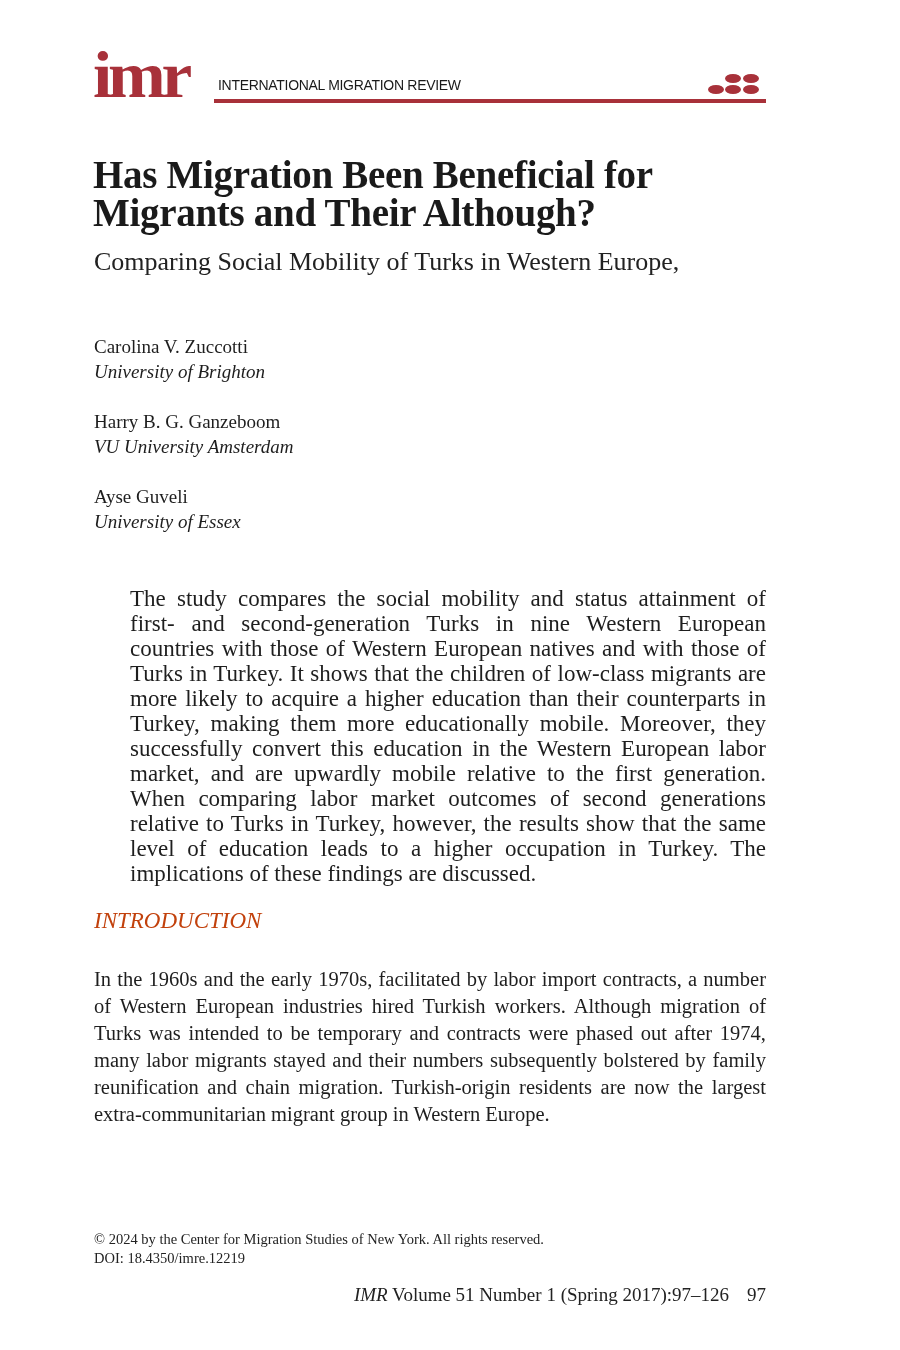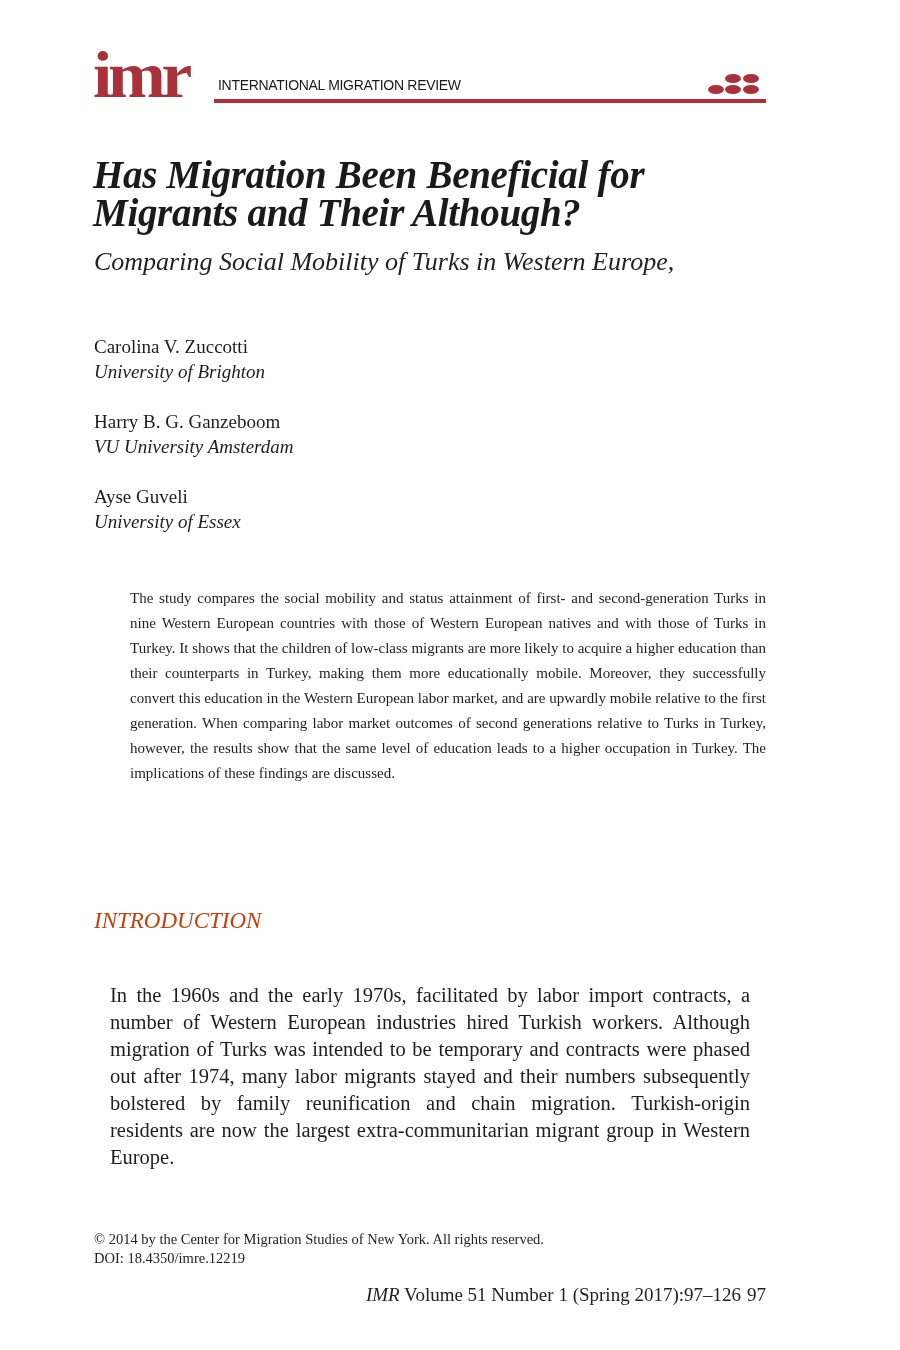--- a/index.html
+++ b/index.html
@@ -26,54 +26,54 @@
   }
   .rule {
     position: absolute; left: 121px; top: 61px; width: 552px; height: 4px; background: #a8313a;
   }
   .dots { position: absolute; left: 615px; top: 36px; width: 56px; height: 24px; }
   .dot { position: absolute; width: 16px; height: 9px; border-radius: 50%; background: #a8313a; }
 
   
   .title {
     position: absolute; left: 93px; top: 156px; width: 700px;
-    font-style: italic; font-weight: bold; font-size: 39px; line-height: 38px; color: #1a1a1a;
+    font-weight: bold; font-size: 39px; line-height: 38px; color: #1a1a1a;
     letter-spacing: -0.3px;
   }
   .subtitle {
     position: absolute; left: 94px; top: 245px; width: 700px;
-    font-style: italic; font-size: 26px; line-height: 34px; color: #222;
+    font-size: 26px; line-height: 34px; color: #222;
   }
 
   .authors { position: absolute; left: 94px; top: 334px; width: 400px; font-size: 19px; line-height: 25px; }
   .author { margin-bottom: 25px; }
   .affil { font-style: italic; }
 
   .abstract {
     position: absolute; left: 130px; top: 586px; width: 636px;
-    font-size: 15px; line-height: 25px; text-align: justify; hyphens: manual;
+    font-size: 23px; line-height: 25px; text-align: justify; hyphens: manual;
   }
   .section-heading {
     position: absolute; left: 94px; top: 908px; font-style: italic; font-size: 23px; color: #c2410c;
   }
   .body-text {
     position: absolute; left: 94px; top: 966px; width: 672px;
     font-size: 20.5px; line-height: 27px; text-align: justify;
   }
-  .body-text p { margin: 16px; }
+  .body-text p { margin: 0; }
   .body-text p.indent { text-indent: 49px; }
 
   .footnote {
     position: absolute; left: 94px; top: 1230px; font-size: 14.5px; line-height: 19px; color: #222;
   }
   .footer {
     position: absolute; right: 134px; top: 1284px; font-size: 19px; color: #222;
   }
   .footer .it { font-style: italic; }
-  .page-num { margin-left: 6px; }
+  .page-num { margin-left: 18px; }
 </style>
 </head>
 <body>
 
 <div class="masthead">
   <div class="logo">
     <span class="logo-text">imr</span>
   </div>
   <div class="journal-name">INTERNATIONAL MIGRATION REVIEW</div>
   <div class="dots">
@@ -111,19 +111,19 @@
 
 <div class="abstract">The study compares the social mobility and status attainment of first- and second-generation Turks in nine Western European countries with those of Western European natives and with those of Turks in Turkey. It shows that the children of low-class migrants are more likely to acquire a higher education than their counterparts in Turkey, making them more educationally mobile. Moreover, they successfully convert this education in the Western European labor market, and are upwardly mobile relative to the first generation. When comparing labor market outcomes of second generations relative to Turks in Turkey, however, the results show that the same level of education leads to a higher occu­pation in Turkey. The implications of these findings are discussed.</div>
 
 <div class="section-heading">INTRODUCTION</div>
 
 <div class="body-text">
   <p>In the 1960s and the early 1970s, facilitated by labor import contracts, a number of Western European industries hired Turkish workers. Although migration of Turks was intended to be temporary and contracts were phased out after 1974, many labor migrants stayed and their numbers subsequently bolstered by family reunification and chain migration. Turk­ish-origin residents are now the largest extra-communitarian migrant group in Western Europe.</p>
 </div>
 
 <div class="footnote">
-  <div>© 2014 by the Center for Migration Studies of New York. All rights reserved.</div>
+  <div>© 2024 by the Center for Migration Studies of New York. All rights reserved.</div>
   <div>DOI: 18.4350/imre.12219</div>
 </div>
 
 <div class="footer">
   <span class="it">IMR</span><span> Volume 51 Number 1 (Spring 2017):97–126</span><span class="page-num">97</span>
 </div>
 
 </body></html>

